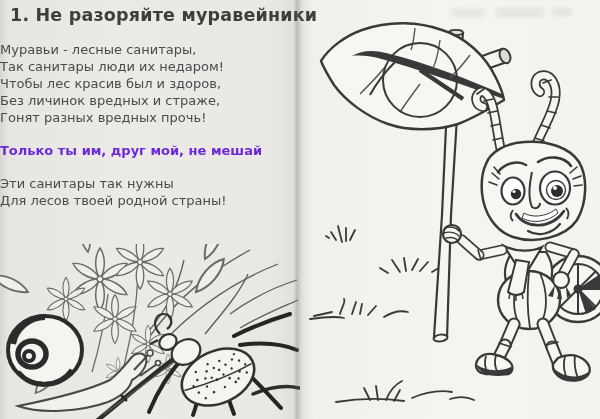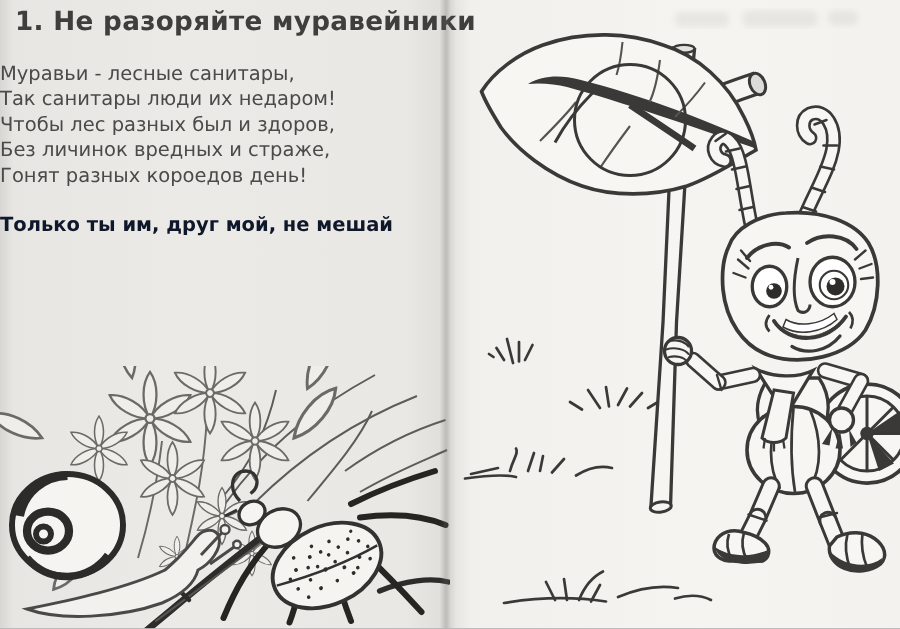--- a/index.html
+++ b/index.html
@@ -21,46 +21,50 @@
   }
   .title{
     position:absolute;left:10px;top:5px;margin:0;z-index:3;
     font-size:17.5px;font-weight:bold;color:#3f3e3d;letter-spacing:.2px;white-space:nowrap;
   }
   .poem{
     position:absolute;left:0;top:41px;width:300px;z-index:3;text-align:left;
     font-size:13px;line-height:17px;color:#4b4a49;
   }
   .stanza + .stanza{margin-top:16px;}
-  .stanza.bold .pline{font-weight:bold;color:#0f172a;}
+  .stanza.bold .pline{font-weight:bold;color:#6d28d9;}
   svg{position:absolute;display:block;}
   #left-art{left:0;top:244px;z-index:2;}
   #right-art{left:300px;top:0;z-index:2;}
 </style>
 </head>
 <body>
 
 <div class="spread">
 
   <div class="left-page"></div>
   <div class="right-page"></div>
   <div class="fold"></div>
 
   <h1 class="title">1. Не разоряйте муравейники</h1>
 
   <div class="poem">
     <div class="stanza">
       <div class="pline">Муравьи - лесные санитары,</div>
       <div class="pline">Так санитары люди их недаром!</div>
-      <div class="pline">Чтобы лес разных был и здоров,</div>
+      <div class="pline">Чтобы лес красив был и здоров,</div>
       <div class="pline">Без личинок вредных и страже,</div>
-      <div class="pline">Гонят разных короедов день!</div>
+      <div class="pline">Гонят разных вредных прочь!</div>
     </div>
     <div class="stanza bold">
       <div class="pline">Только ты им, друг мой, не мешай</div>
+    </div>
+    <div class="stanza">
+      <div class="pline">Эти санитары так нужны</div>
+      <div class="pline">Для лесов твоей родной страны!</div>
     </div>
   </div>
 
   <svg id="left-art" width="300" height="175" viewBox="0 0 300 175">
     <defs>
       <path id="petal" d="M0,0 C5,-8 5,-20 0,-27 C-5,-20 -5,-8 0,0 Z"></path>
       <g id="flower6">
         <use href="#petal"></use>
         <use href="#petal" transform="rotate(60)"></use>
         <use href="#petal" transform="rotate(120)"></use>

